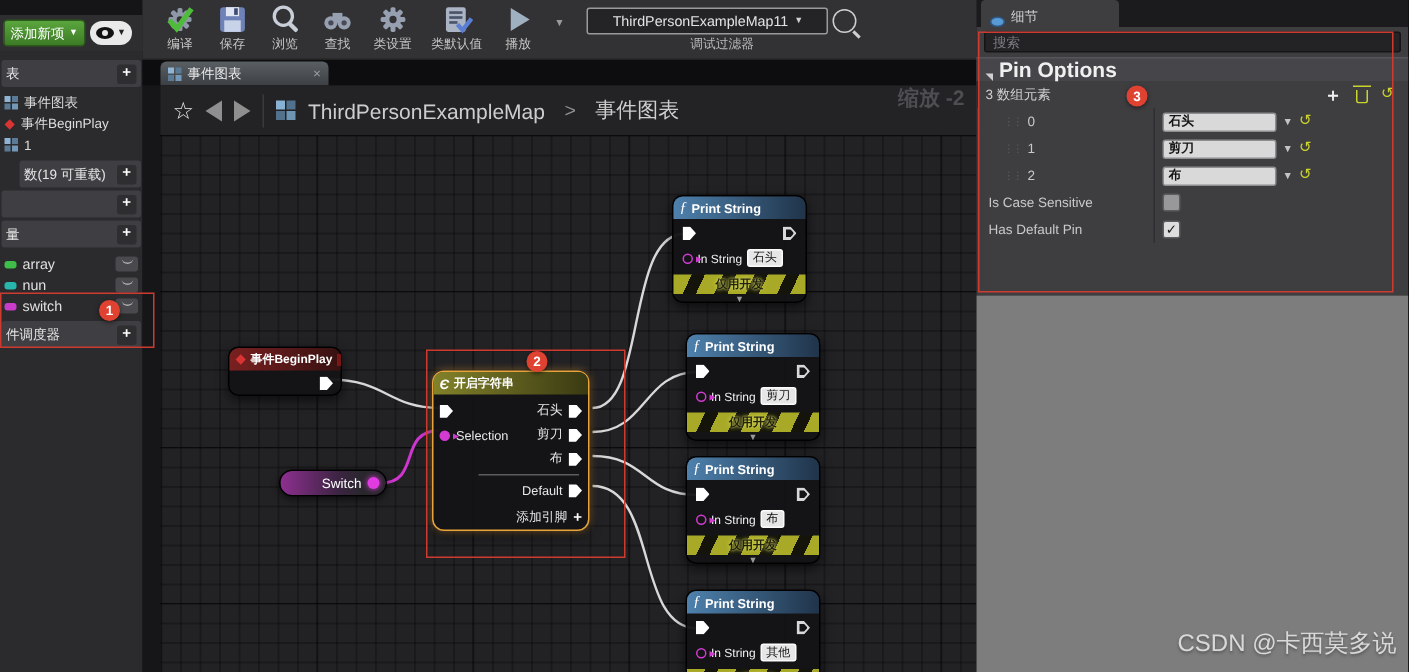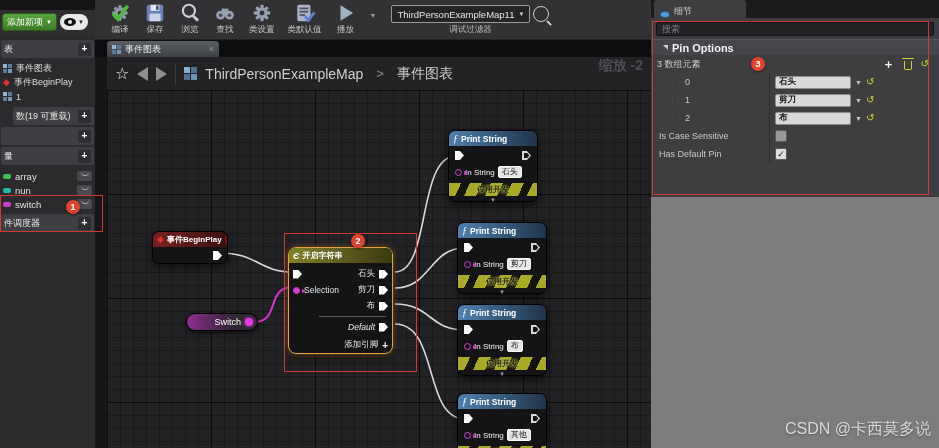--- a/index.html
+++ b/index.html
@@ -31,21 +31,21 @@
   .eyebtn i { width:8px; height:5px; border-bottom:1.5px solid #aeaeae; border-radius:0 0 8px 8px; }
 
   
   .toolbar { position:absolute; left:95px; top:0; width:556px; height:40px; background:#323234; border-bottom:1px solid #222; display:flex; align-items:flex-start; padding:2px 0 0 14px; gap:13px; }
   .tbtn { display:flex; flex-direction:column; align-items:center; gap:0; }
   .tbtn svg { width:22px; height:22px; }
   .tbtn .lbl { font-size:8.5px; color:#c6c6c6; white-space:nowrap; }
   .tb-caret { color:#9a9a9a; font-size:7px; margin-top:10px; }
   .mapgroup { display:flex; flex-direction:column; align-items:center; margin-left:2px; }
   .maprow { display:flex; align-items:center; gap:3px; margin-top:3px; }
-  .mapsel { display:flex; align-items:center; gap:4px; background:#242426; border:1px solid #9a9a9a; border-radius:2px; height:18px; padding:0 5px; color:#e4e4e4; font-size:9.5px; white-space:nowrap; }
+  .mapsel { display:flex; align-items:center; gap:4px; background:#242426; border:1px solid #9a9a9a; border-radius:2px; height:18px; padding:0 16px; color:#e4e4e4; font-size:9.5px; white-space:nowrap; }
   .mapsel .caret { font-size:6px; color:#cfcfcf; }
   .magbtn { width:16px; height:16px; border:1.5px solid #cfcfcf; border-radius:50%; position:relative; }
   .magbtn::after { content:""; position:absolute; right:-4px; bottom:-3px; width:6px; height:2px; background:#cfcfcf; transform:rotate(45deg); }
   .mapgroup .lbl { font-size:8.5px; color:#b9b9b9; margin-top:1px; }
 
   
   .tabstrip { position:absolute; left:95px; top:40px; width:556px; height:17px; background:#0d0d0f; }
   .gtab { position:absolute; left:12px; top:1px; width:112px; height:16px; background:linear-gradient(#5a5f64,#3c4045); border-radius:4px 4px 0 0; display:flex; align-items:center; gap:4px; padding:0 5px; }
   .gtab .lbl { flex:1; color:#ececec; font-size:9px; white-space:nowrap; }
   .gtab .x { color:#9a9a9a; font-size:9px; }
@@ -97,21 +97,21 @@
   .n-switchvar .pin { width:8px; height:8px; border-radius:50%; background:#e23be2; box-shadow:0 0 4px #e23be2; }
 
   
   .n-switch { left:181px; top:157px; width:105px; height:107px; border:1.5px solid #e8a33d; border-radius:8px; box-shadow:0 0 6px rgba(232,163,61,.45),0 3px 8px rgba(0,0,0,.6); }
   .n-switch .nhead { background:linear-gradient(90deg,#82822a,#3a3a13); }
   .n-switch .icon-switch { color:#fff; font-size:9px; font-weight:bold; font-style:italic; }
   .srow { height:16px; display:flex; align-items:center; padding:0 4px; color:#e8e8e8; font-size:8.5px; }
   .srow .left { display:flex; align-items:center; gap:4px; }
   .srow .right { margin-left:auto; display:flex; align-items:center; gap:4px; }
   .sdivider { height:1px; background:#5c5c5c; margin:2px 6px 2px 30px; }
-  .italic { font-style:italic; }
+  .italic { }
   .addpin-plus { color:#fff; font-weight:bold; font-size:10px; }
 
   
   .n-print { width:90px; height:72px; }
   .n-print .nhead { background:linear-gradient(90deg,#4e81ad,#20344a); }
   .n-print .fico { color:#fff; font-size:10px; font-style:italic; font-family:"Liberation Serif","DejaVu Serif",serif; }
   .prow1 { display:flex; justify-content:space-between; padding:5px 6px 0 6px; }
   .prow2 { display:flex; align-items:center; gap:3px; padding:6px 0 0 6px; color:#f0f0f0; font-size:8px; white-space:nowrap; }
   .valbox { background:#e6e6e6; border:1px solid #fbfbfb; border-radius:2px; color:#141414; font-size:8px; padding:0 3px; line-height:10px; }
   .hazard { margin-top:5px; height:13px; background:repeating-linear-gradient(115deg,#a8a926 0 11px,#14140a 11px 19px); display:flex; align-items:center; justify-content:center; }
@@ -123,21 +123,21 @@
   .badge { position:absolute; width:14px; height:14px; border-radius:50%; background:#e04231; color:#fff; font-size:9px; font-weight:bold; display:flex; align-items:center; justify-content:center; z-index:41; box-shadow:0 1px 3px rgba(0,0,0,.5); }
 
   
   .details { position:absolute; left:651px; top:0; width:288px; height:197px; background:#3e3e41; }
   .d-tabbar { height:18px; background:#1b1b1d; display:flex; }
   .d-tab { width:92px; background:#3e3e41; border-radius:3px 3px 0 0; display:flex; align-items:flex-end; gap:4px; padding:0 6px; margin-left:3px; }
   .d-tab .ico { width:10px; height:7px; border-radius:50%; background:#5a9ad4; border:1px solid #2c5a8a; }
   .d-tab .lbl { color:#cfcfcf; font-size:9px; }
   .d-search { margin:3px 5px; height:14px; background:#232326; border:1px solid #151517; border-radius:2px; width:calc(100% - 10px); color:#e0e0e0; font-size:9px; padding:0 5px; }
   .d-search::placeholder { color:#7e7e82; }
-  .d-cat { height:16px; background:#46464a; border-top:1px solid #55555a; display:flex; align-items:center; gap:4px; padding:0 12px; color:#f0f0f0; font-size:11px; font-weight:bold; }
+  .d-cat { height:16px; background:#46464a; border-top:1px solid #55555a; display:flex; align-items:flex-end; gap:4px; padding:0 6px; color:#f0f0f0; font-size:14px; font-weight:bold; }
   .tri-open { width:0; height:0; border-left:5px solid transparent; border-top:5px solid #cfcfcf; }
   .d-row { display:flex; align-items:center; height:18px; }
   .d-left { flex:0 0 118px; display:flex; align-items:center; gap:4px; padding-left:8px; color:#c9c9c9; font-size:9px; height:100%; }
   .d-right { flex:1; border-left:1px solid #2e2e30; height:100%; display:flex; align-items:center; gap:4px; padding-left:5px; color:#cfcfcf; font-size:9px; }
   .d-left.indent { padding-left:18px; }
   .handle { color:#5c5c60; font-size:7px; letter-spacing:-1px; }
   .d-input { width:76px; height:13px; background:#d9d9d9; border:1px solid #8e8e90; border-radius:2px; color:#141414; font-size:8.5px; font-weight:bold; padding:0 3px; }
   .dd-caret { color:#c4c4c4; font-size:7px; }
   .yico { color:#ccd32c; font-size:10px; line-height:10px; }
   .trash { width:8px; height:9px; border:1.4px solid #ccd32c; border-top:none; border-radius:0 0 2px 2px; position:relative; margin-top:2px; }

